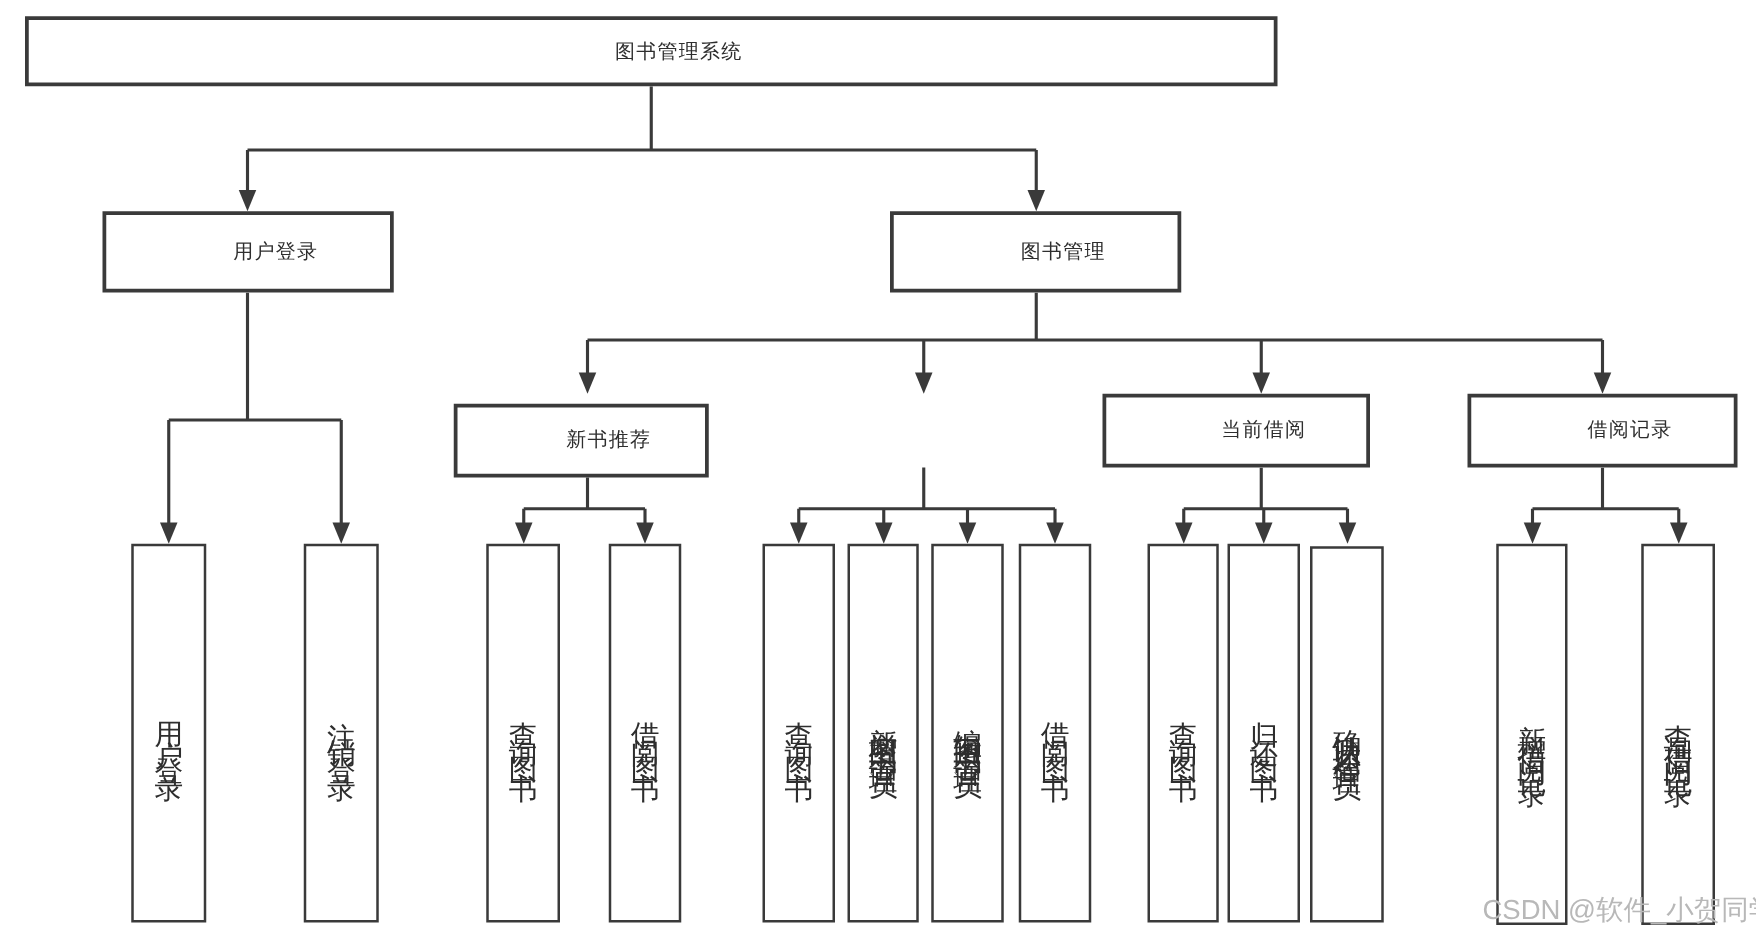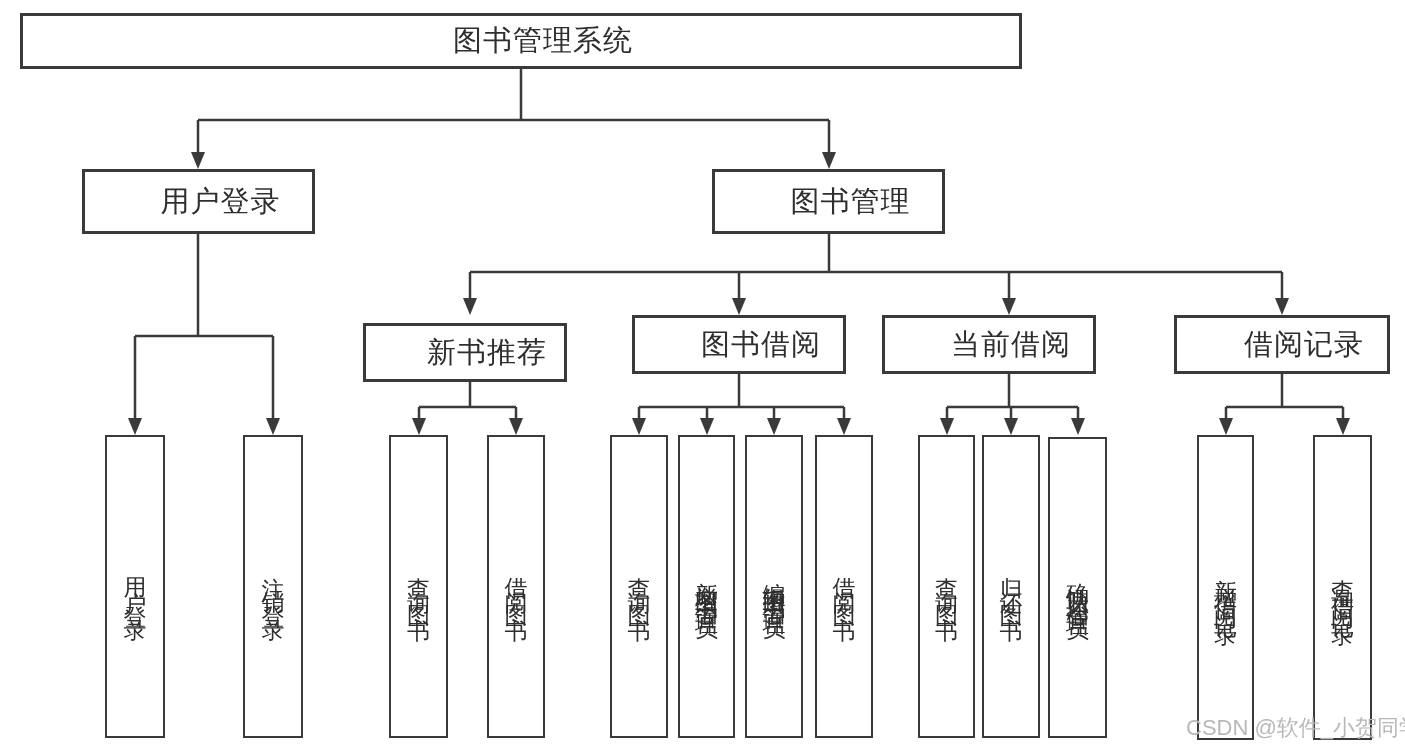--- a/index.html
+++ b/index.html
@@ -35,21 +35,21 @@
     position: absolute;
     box-sizing: border-box;
     background: #ffffff;
     border: 3px solid var(--line, #3a3a3a);
     display: flex;
     align-items: center;
     justify-content: center;
     color: var(--text, #2e2e2e);
   }
   .lvl {
-    font-size: 29px;
+    font-size: 16px;
     letter-spacing: 1px;
     white-space: nowrap;
     padding-left: 44px;
   }
   .leaf {
     border-width: 2.5px;
     font-size: 23px;
   }
   .vtext {
     writing-mode: vertical-rl;
@@ -131,23 +131,20 @@
   <div class="box lvl" style="left:82px; top:169px; width:233px; height:65px;">
     <span>用户登录</span>
   </div>
   <div class="box lvl" style="left:712px; top:169px; width:233px; height:65px;font-family:Liberation Serif, serif;">
     <span>图书管理</span>
   </div>
 
   <div class="box lvl" style="left:363px; top:323px; width:204px; height:59px;">
     <span>新书推荐</span>
   </div>
-  <div class="box lvl" style="left:632px; top:315px; width:214px; height:59px;">
-    <span>图书借阅</span>
-  </div>
   <div class="box lvl" style="left:882px; top:315px; width:214px; height:59px;">
     <span>当前借阅</span>
   </div>
   <div class="box lvl" style="left:1174px; top:315px; width:216px; height:59px;">
     <span>借阅记录</span>
   </div>
 
   <div class="box leaf" style="left:105px; top:435px; width:60px; height:303px;">
     <span class="vtext sp4">用户登录</span>
   </div>

